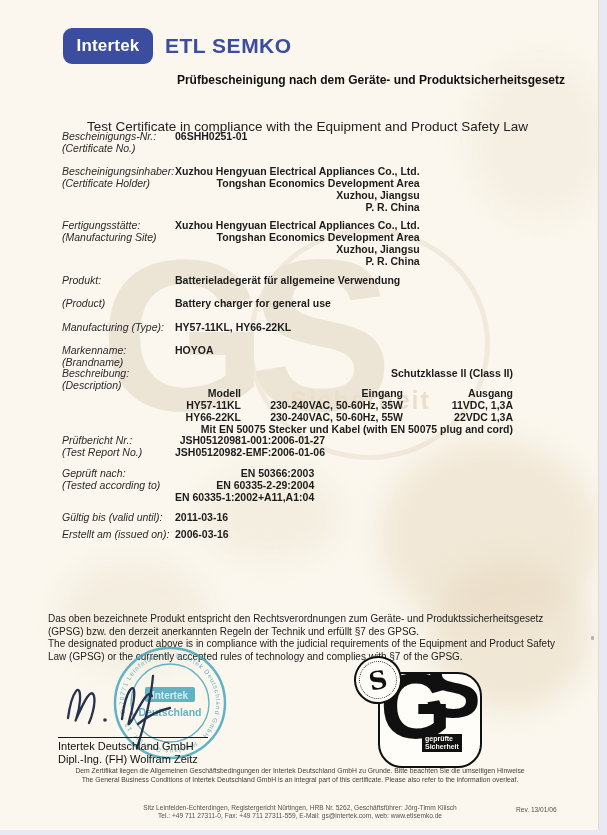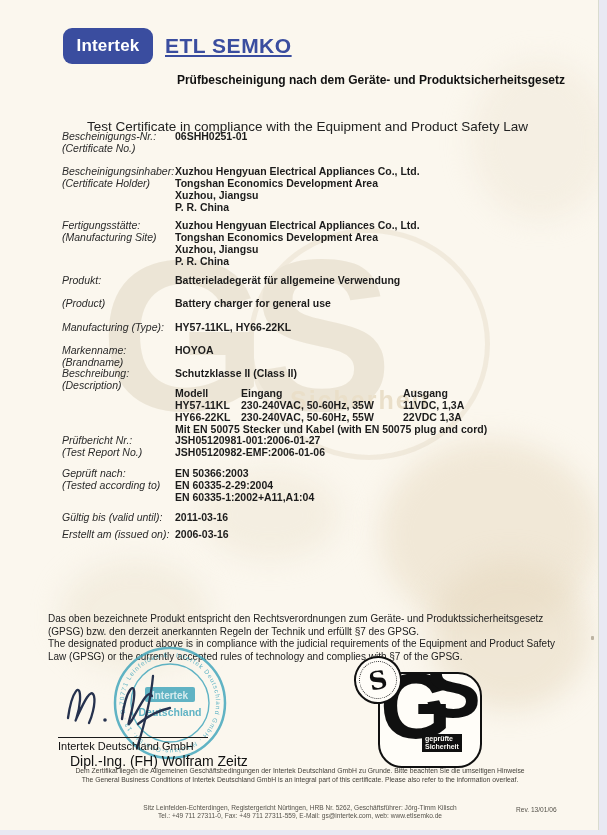--- a/index.html
+++ b/index.html
@@ -32,42 +32,42 @@
 
   .content{position:absolute;inset:0;z-index:2;}
 
   
   .logo-box{
     position:absolute;left:63px;top:28px;width:90px;height:36px;
     background:#3a4d9f;border-radius:9px;color:#fff;
     display:flex;align-items:center;justify-content:center;
     font-size:17px;font-weight:bold;letter-spacing:.2px;
   }
-  .brand{position:absolute;left:165px;top:34px;font-size:21px;font-weight:bold;color:#3a4d9f;letter-spacing:.5px;text-decoration:underline;}
+  .brand{position:absolute;left:165px;top:34px;font-size:21px;font-weight:bold;color:#3a4d9f;letter-spacing:.5px;}
   .title-de{position:absolute;left:50px;top:73px;width:515px;text-align:right;font-size:12px;font-weight:bold;color:#111;}
   .title-en{position:absolute;left:50px;top:92px;width:515px;text-align:center;font-size:13.5px;color:#222;margin-top:27px;}
 
   
   .row{position:absolute;left:62px;width:505px;display:flex;}
   .lbl{width:113px;flex:0 0 113px;font-style:italic;font-size:10.5px;color:#2b2b2b;line-height:12px;}
-  .val{font-size:10.5px;font-weight:bold;color:#1c1c1c;line-height:12px;}
+  .val{font-size:10.5px;font-weight:bold;color:#1c1c1c;line-height:12px;text-align:right;}
   .val span{display:block;}
 
   .desc-table{display:grid;grid-template-columns:66px 162px 110px;font-size:10.5px;font-weight:bold;color:#1c1c1c;line-height:12px;margin-top:8px;}
   .desc-note{grid-column:1 / span 3;}
 
   
   .para{position:absolute;left:48px;top:613px;width:508px;font-size:10px;color:#222;line-height:12.5px;}
 
   
   .stamp{position:absolute;left:110px;top:643px;width:120px;height:120px;opacity:.8;}
   .sig{position:absolute;left:58px;top:662px;width:155px;height:92px;}
   .sig-line{position:absolute;left:58px;top:737px;width:150px;border-top:1.6px solid #1a1a1a;}
   .sig-company{position:absolute;left:58px;top:740px;font-size:11px;color:#111;}
-  .sig-name{position:absolute;left:70px;top:753px;font-size:14px;color:#111;}
+  .sig-name{position:absolute;left:58px;top:753px;font-size:11px;color:#111;}
 
   
   .gs-wrap{position:absolute;left:354px;top:656px;width:132px;height:114px;}
   .gs-box{position:absolute;left:24px;top:16px;width:100px;height:92px;background:#fffdf8;border:2.5px solid #101010;border-radius:24px;overflow:hidden;}
   .gs-g{position:absolute;left:0px;top:-14px;font-size:92px;font-weight:900;color:#101010;line-height:1;}
   .gs-s{position:absolute;left:45px;top:-28px;font-size:84px;font-weight:900;color:#101010;line-height:1;}
   .gs-caption{position:absolute;left:42px;top:60px;background:#101010;color:#fffdf8;font-size:7px;line-height:8px;padding:1px 3px;font-weight:bold;}
   .gs-caption span{display:block;}
   .s-badge{position:absolute;left:0;top:0;width:44px;height:44px;background:#fffdf8;border:2.5px solid #101010;border-radius:50%;transform:rotate(-12deg);}
   .s-badge .inner{position:absolute;inset:3px;border:1px dotted #333;border-radius:50%;display:flex;align-items:center;justify-content:center;}

